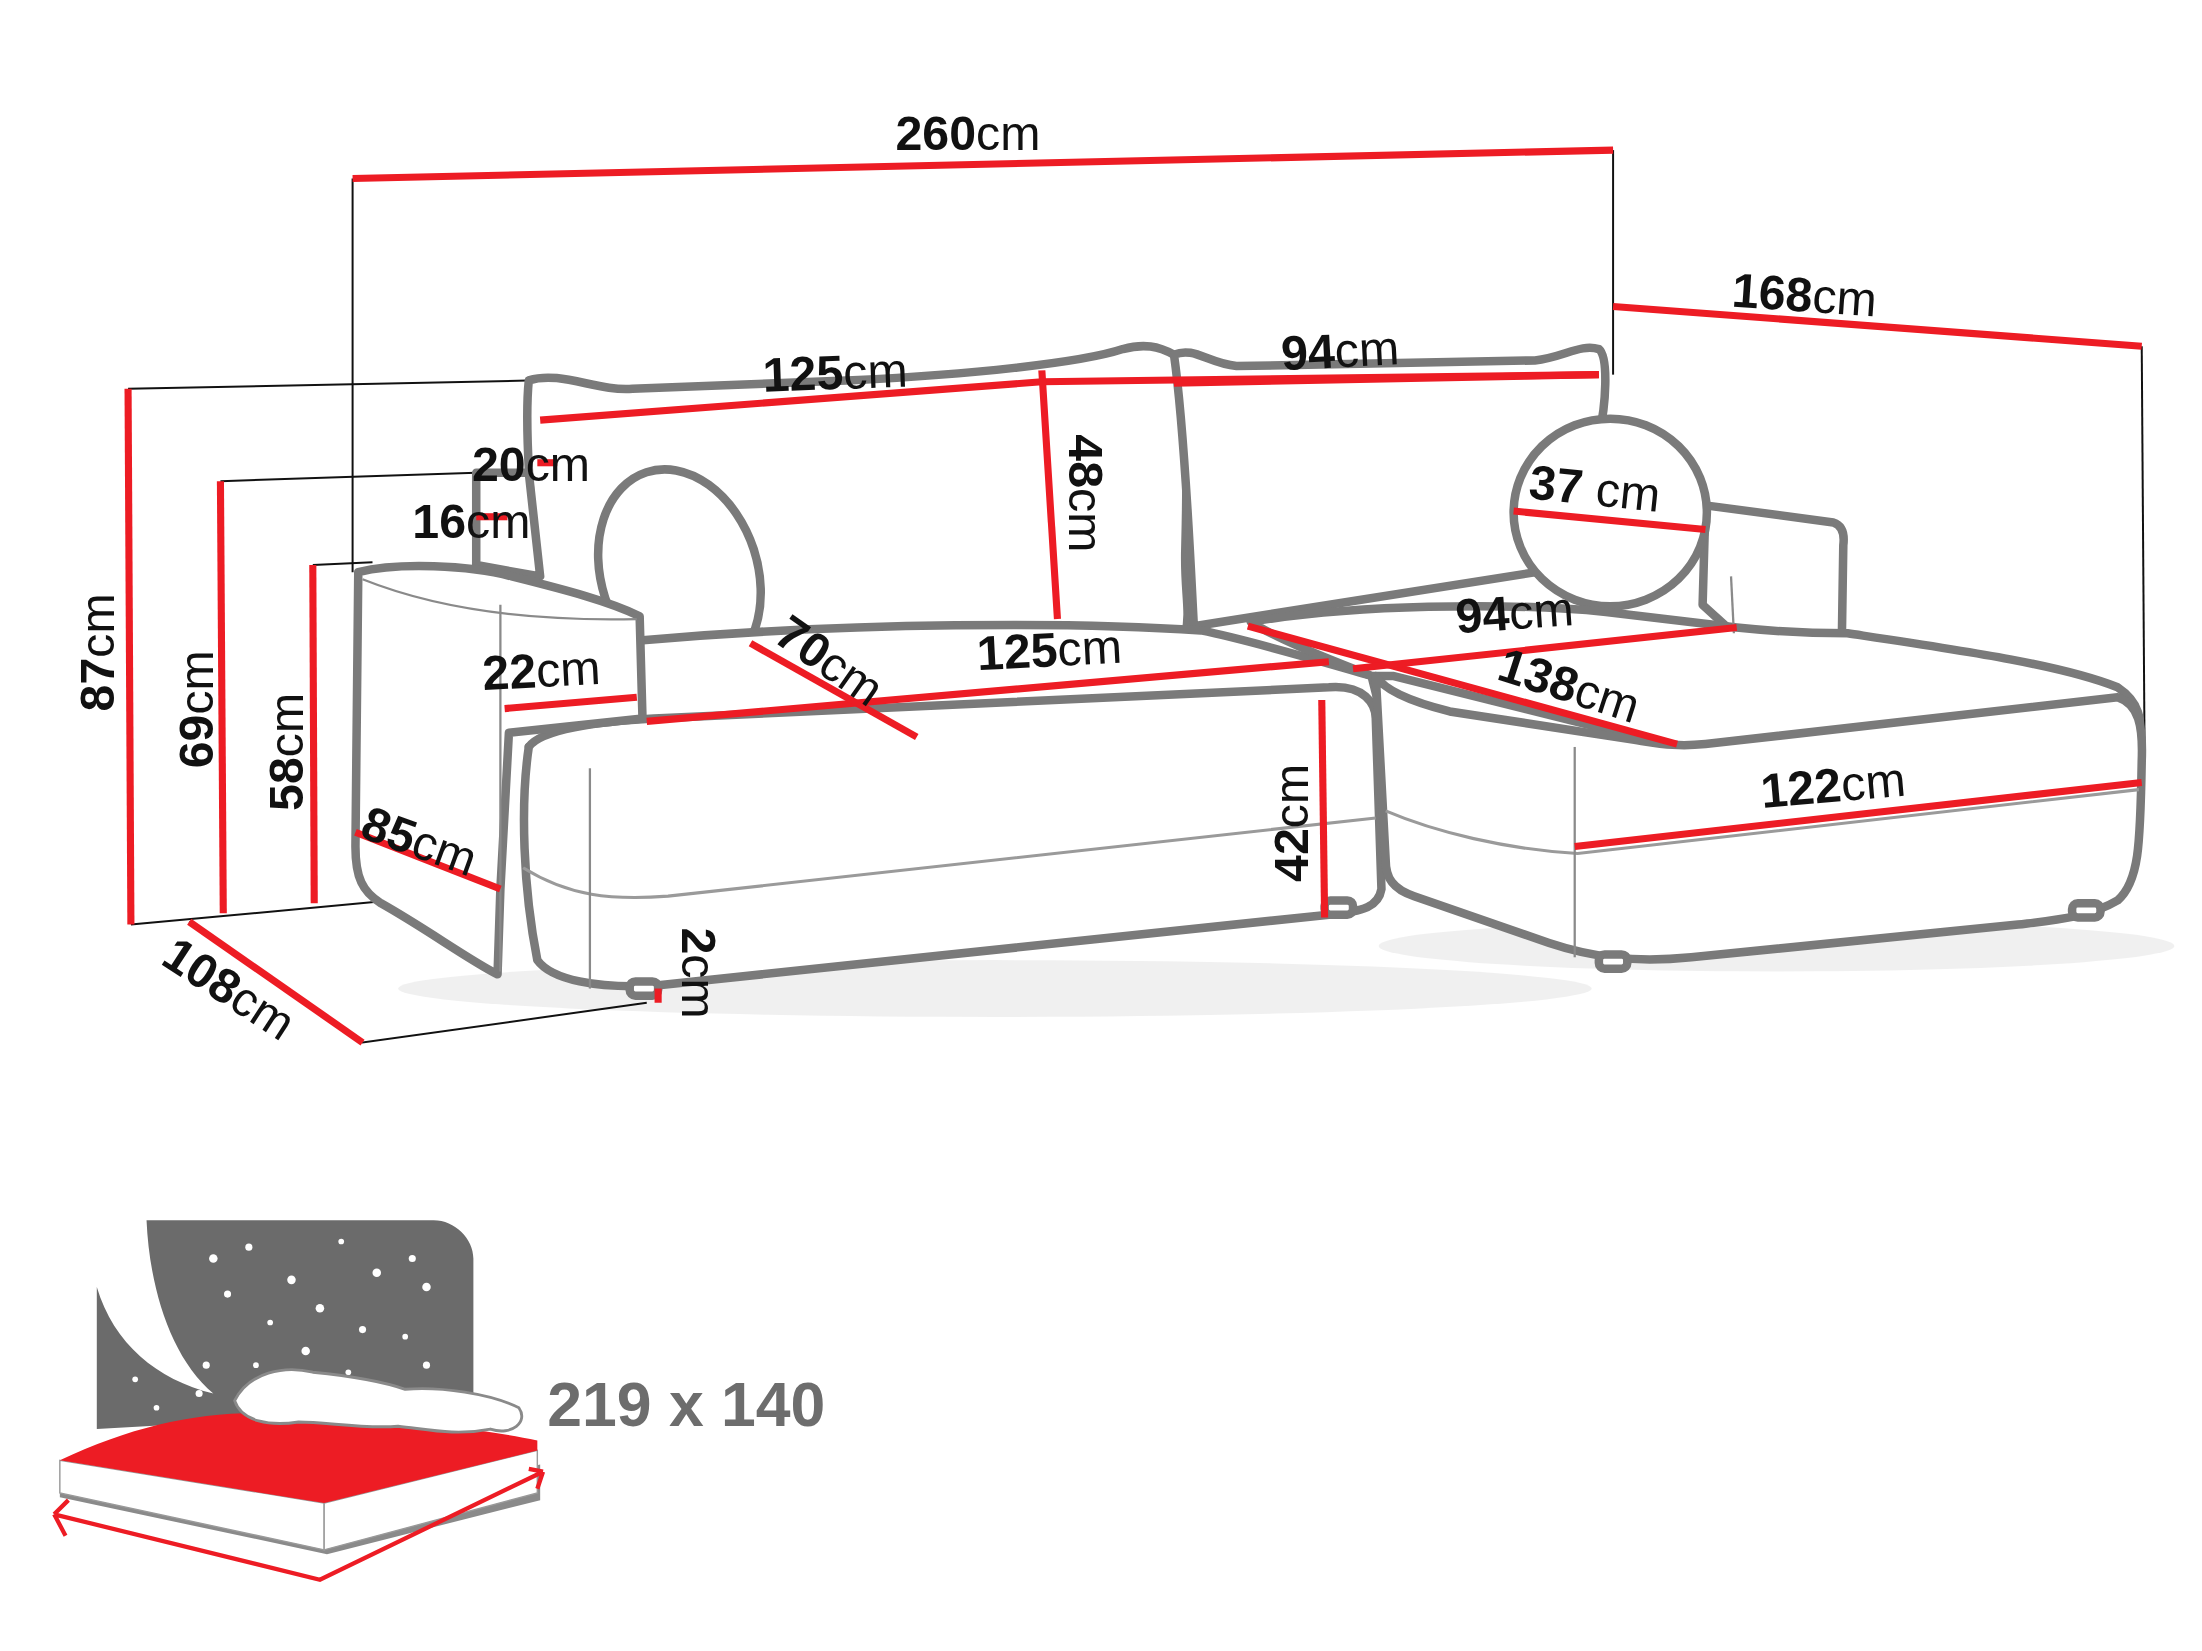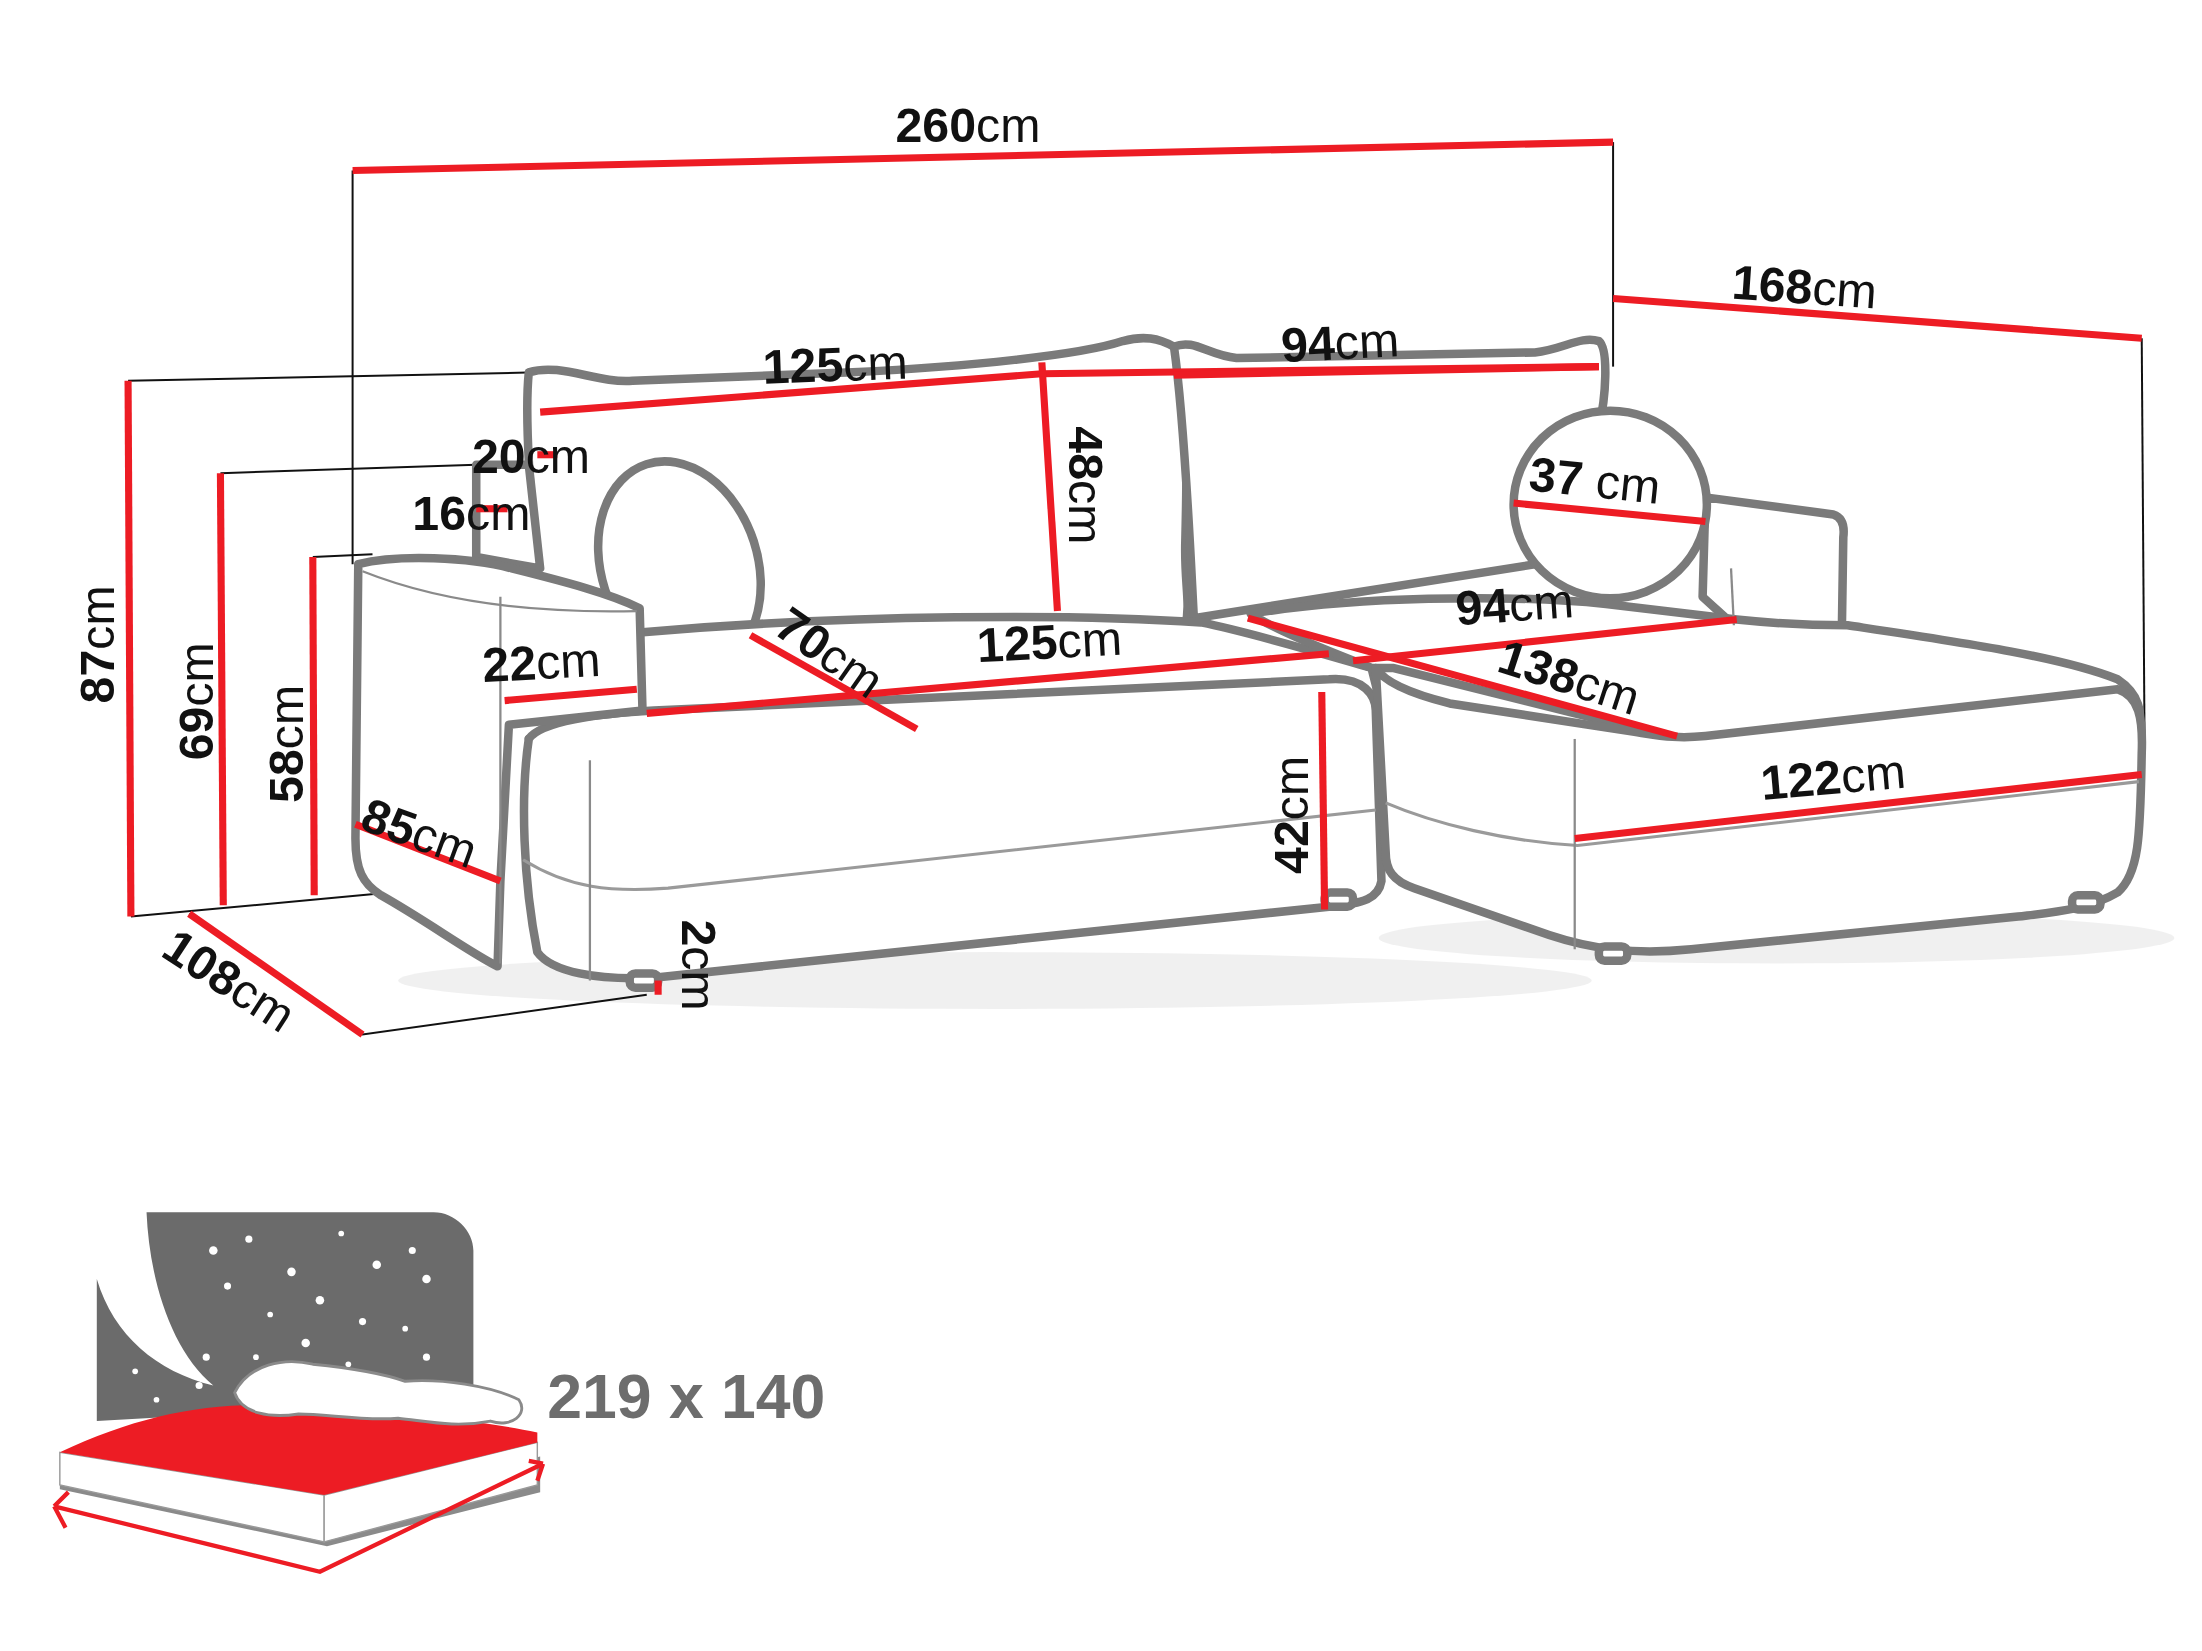--- a/index.html
+++ b/index.html
@@ -1,17 +1,17 @@
 <!DOCTYPE html>
 <html style="font-size:13.8px"><head>
 <meta charset="utf-8">
 <style>
   html, body { margin: 0; padding: 0; background: #ffffff; }
   body { width: 2203px; height: 1652px; overflow: hidden; position: relative; font-family: "Liberation Sans", "DejaVu Sans", sans-serif; }
-  #stage { position: absolute; left: 0; top: 0; width: 2203px; height: 1368px; }
+  #stage { position: absolute; left: 0; top: 8px; width: 2203px; height: 1368px; }
   svg { display: block; }
   .outline { fill: #ffffff; stroke: #7a7a7a; stroke-width: 6; stroke-linejoin: round; stroke-linecap: round; }
   .thin { fill: none; stroke: #8a8a8a; stroke-width: 1.6; }
   .seam { fill: none; stroke: #9a9a9a; stroke-width: 2.2; }
   .guide { fill: none; stroke: #111111; stroke-width: 1.4; }
   .dim { stroke: #ed1c24; stroke-width: 5; stroke-linecap: butt; fill: none; }
   .lbl { font-family: "Liberation Sans", "DejaVu Sans", sans-serif; fill: #111111; }
   .num { font-weight: 700; }
   .unit { font-weight: 400; }
   .bedtext { font-family: "Liberation Sans", "DejaVu Sans", sans-serif; fill: #6d6d6d; font-weight: 700; }

